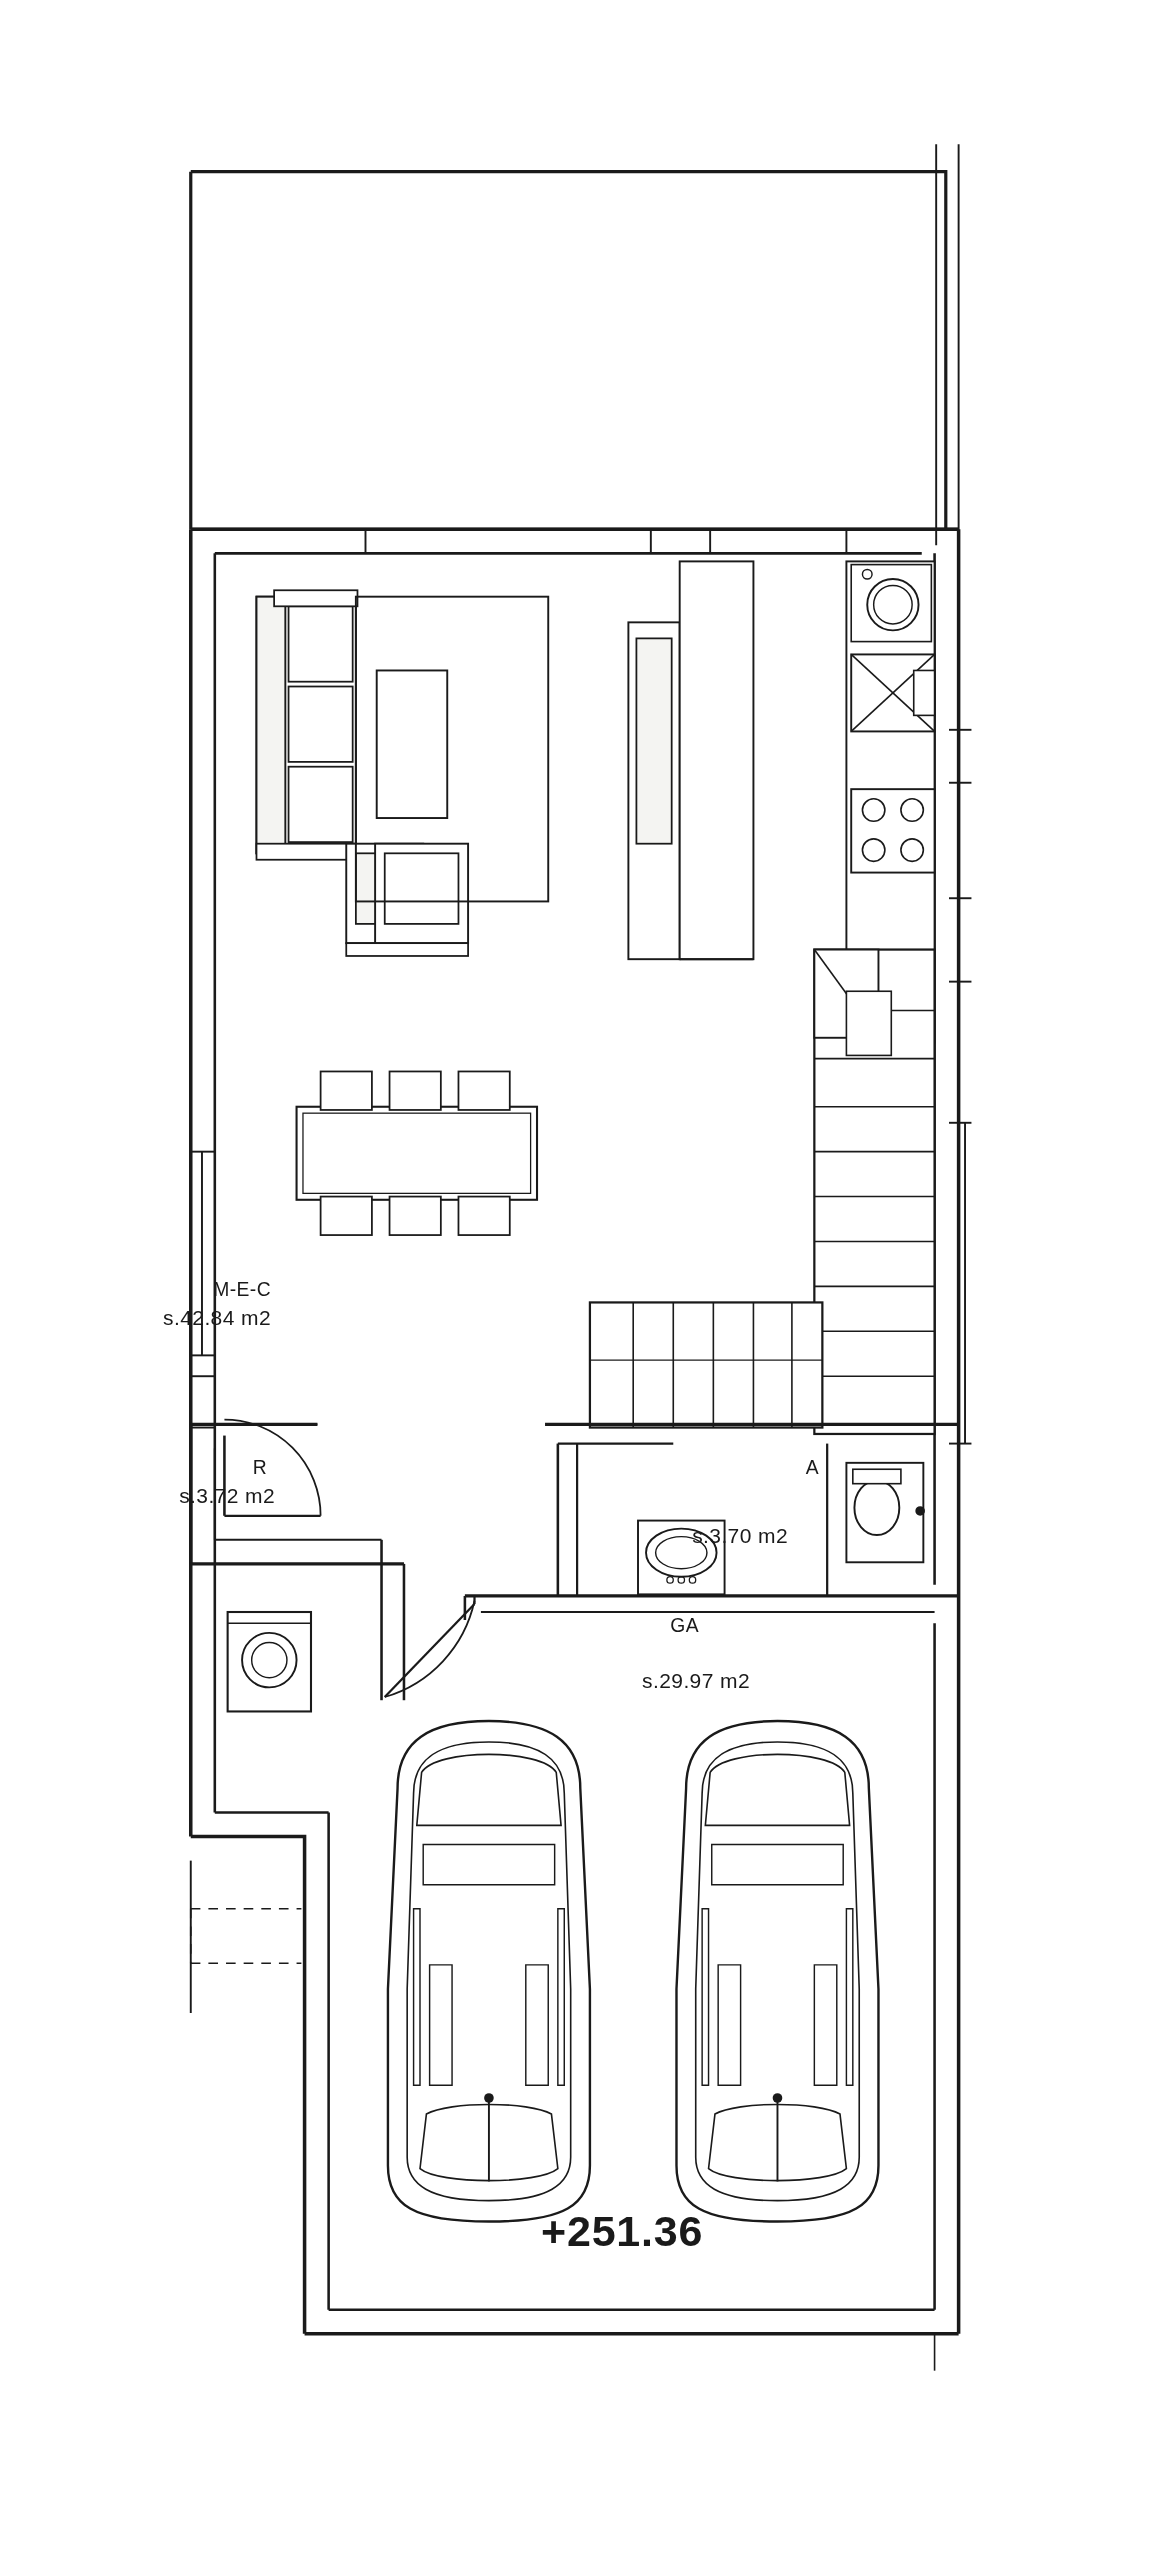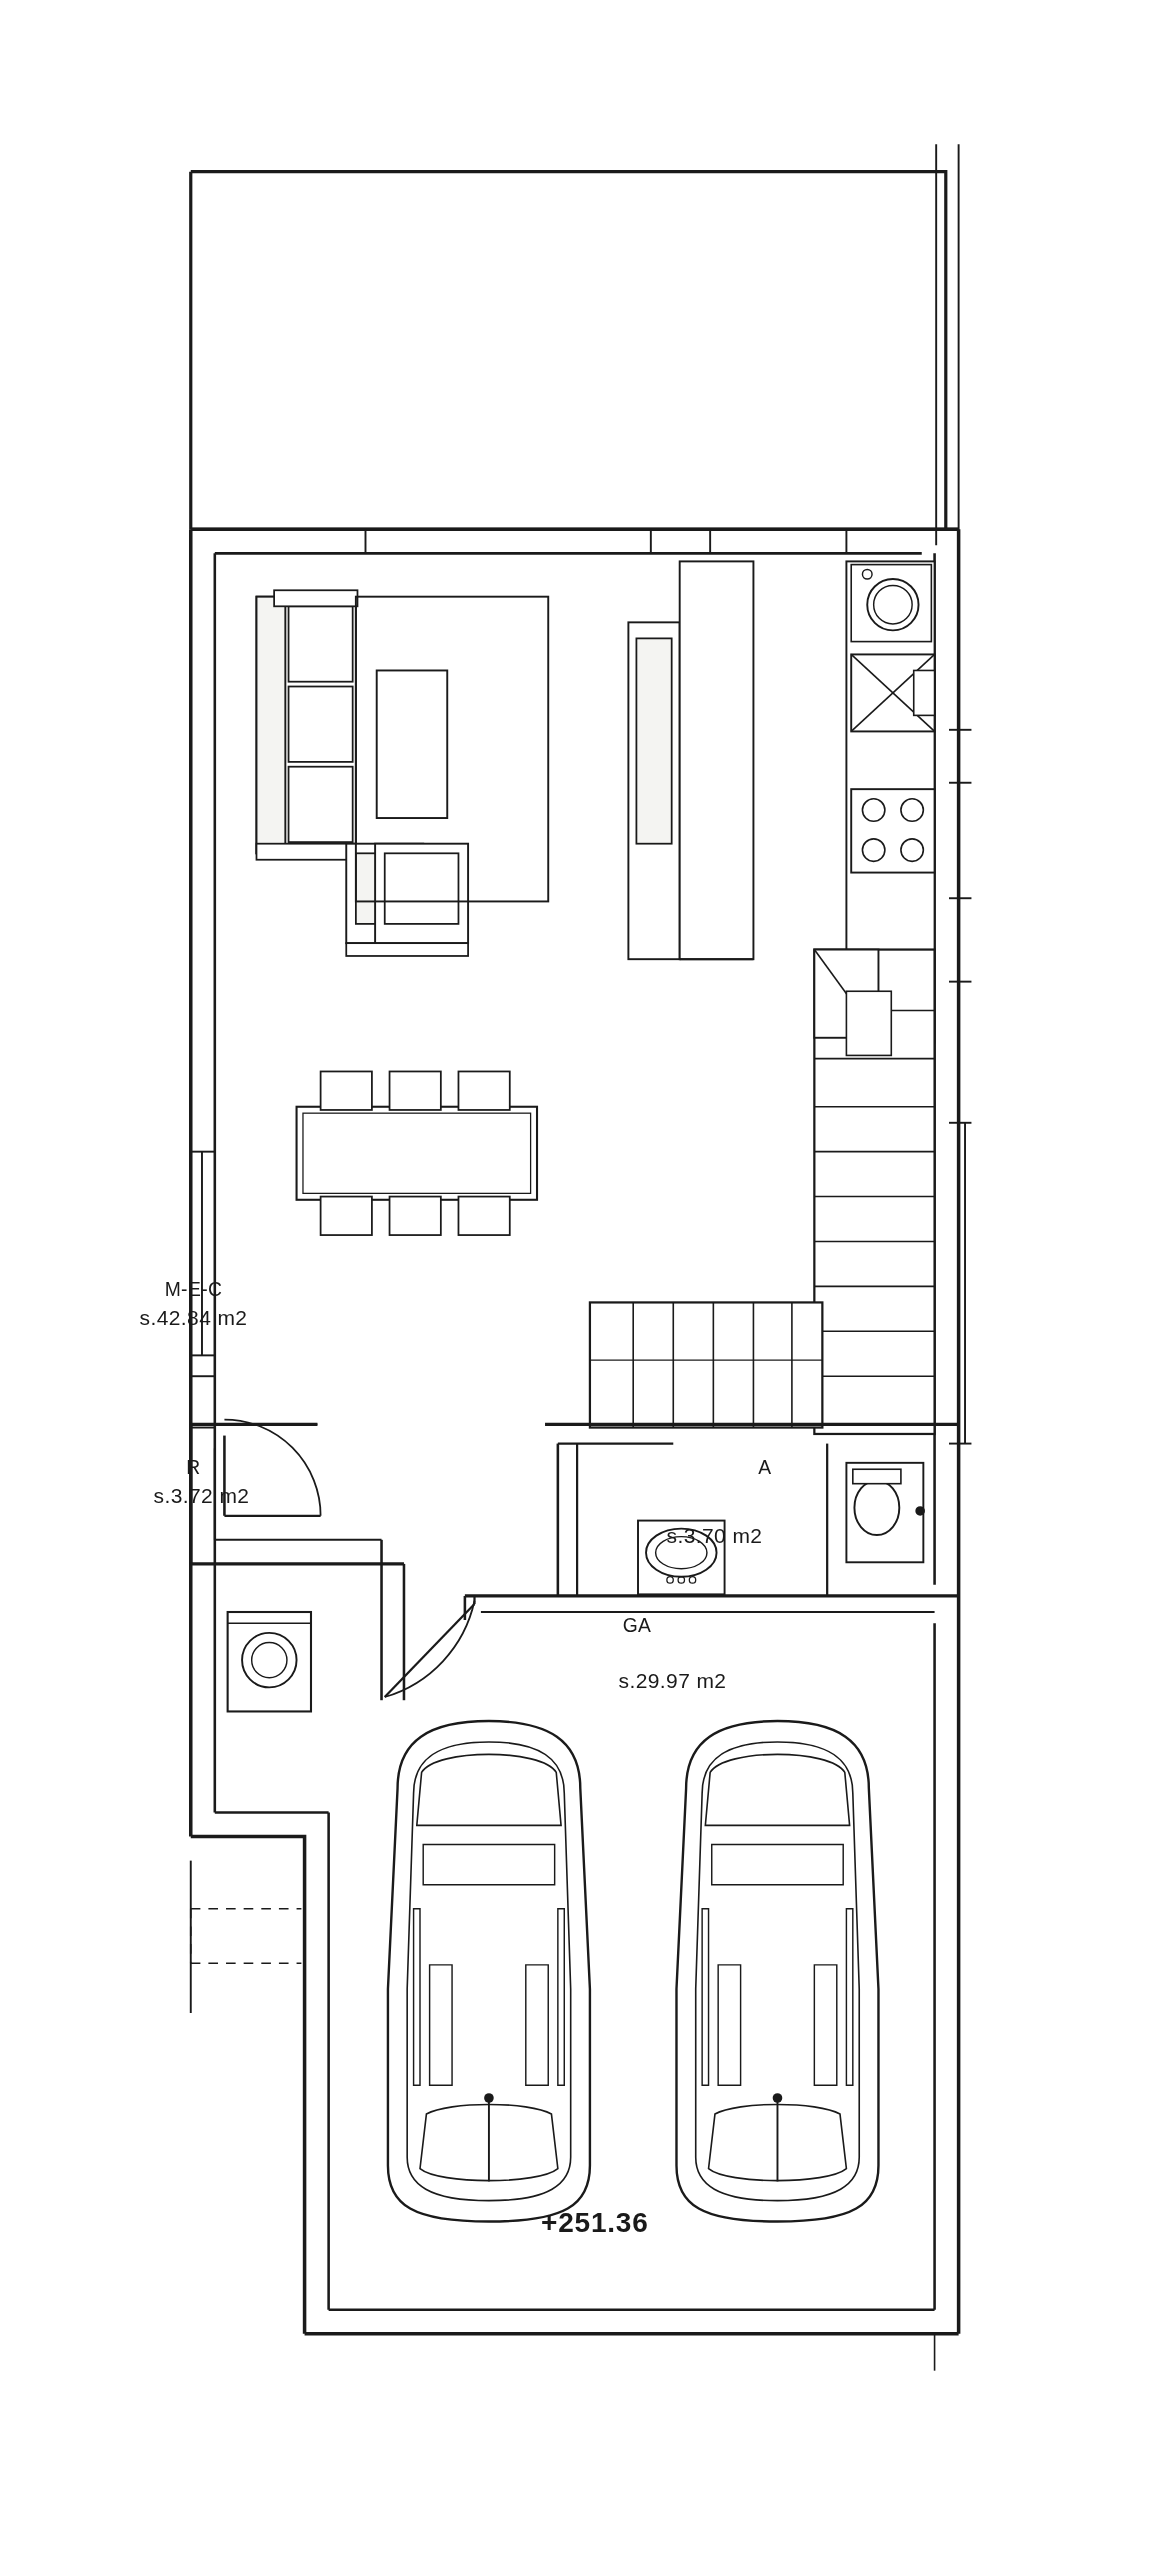--- a/index.html
+++ b/index.html
@@ -19,31 +19,31 @@
     left: 0;
     top: 0;
     width: 1159px;
     height: 2576px;
   }
   .lbl {
     position: absolute;
     font-family: "Liberation Sans", sans-serif;
     color: #1a1a1a;
     white-space: pre;
-    text-align: center;
+    text-align: right;
     letter-spacing: 0.4px;
   }
   .lbl-room-name {
     font-size: 19.3px;
   }
   .lbl-room-area {
     font-size: 21px;
   }
   .lbl-level {
-    font-size: 28px;
+    font-size: 43px;
     font-weight: bold;
     letter-spacing: 0.8px;
   }
 </style>
 </head>
 <body>
 
 <svg id="plan" viewBox="0 0 723 1606" preserveAspectRatio="none" xmlns="http://www.w3.org/2000/svg">
 
   <rect x="0" y="0" width="723" height="1606" fill="#ffffff"></rect>

